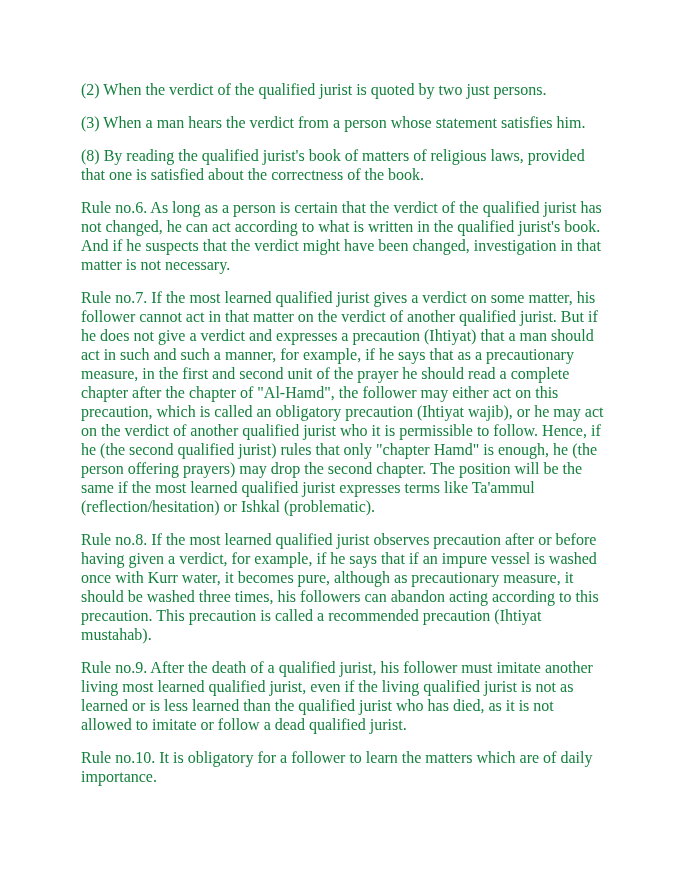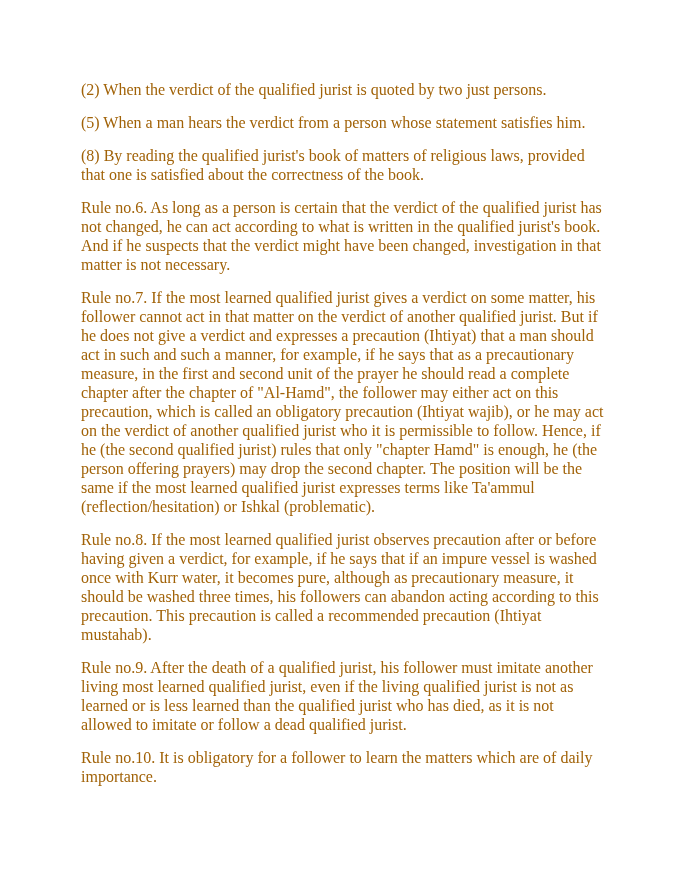--- a/index.html
+++ b/index.html
@@ -14,38 +14,38 @@
     overflow: hidden;
   }
   .page {
     position: absolute;
     top: 80px;
     left: 81px;
     width: 524px;
     font-family: "Liberation Serif", "DejaVu Serif", serif;
     font-size: 16px;
     line-height: 19px;
-    color: #a16207;
+    color: #15803d;
     text-align: left;
     -webkit-hyphens: none;
     hyphens: none;
   }
   .page p {
     margin: 0 0 14px 0;
     padding: 0;
   }
   .page p:last-child {
     margin-bottom: 0;
   }
 </style>
 </head>
 <body>
 
 <div class="page">
   <p>(2) When the verdict of the qualified jurist is quoted by two just persons.</p>
-  <p>(5) When a man hears the verdict from a person whose statement satisfies him.</p>
+  <p>(3) When a man hears the verdict from a person whose statement satisfies him.</p>
   <p>(8) By reading the qualified jurist's book of matters of religious laws, provided that one is satisfied about the correctness of the book.</p>
   <p>Rule no.6. As long as a person is certain that the verdict of the qualified jurist has not changed, he can act according to what is written in the qualified jurist's book. And if he suspects that the verdict might have been changed, investigation in that matter is not necessary.</p>
   <p>Rule no.7. If the most learned qualified jurist gives a verdict on some matter, his follower cannot act in that matter on the verdict of another qualified jurist. But if he does not give a verdict and expresses a precaution (Ihtiyat) that a man should act in such and such a manner, for example, if he says that as a precautionary measure, in the first and second unit of the prayer he should read a complete chapter after the chapter of "Al-Hamd", the follower may either act on this precaution, which is called an obligatory precaution (Ihtiyat wajib), or he may act on the verdict of another qualified jurist who it is permissible to follow. Hence, if he (the second qualified jurist) rules that only "chapter Hamd" is enough, he (the person offering prayers) may drop the second chapter. The position will be the same if the most learned qualified jurist expresses terms like Ta'ammul (reflection/hesitation) or Ishkal (problematic).</p>
   <p>Rule no.8. If the most learned qualified jurist observes precaution after or before having given a verdict, for example, if he says that if an impure vessel is washed once with Kurr water, it becomes pure, although as precautionary measure, it should be washed three times, his followers can abandon acting according to this precaution. This precaution is called a recommended precaution (Ihtiyat mustahab).</p>
   <p>Rule no.9. After the death of a qualified jurist, his follower must imitate another living most learned qualified jurist, even if the living qualified jurist is not as learned or is less learned than the qualified jurist who has died, as it is not allowed to imitate or follow a dead qualified jurist.</p>
   <p>Rule no.10. It is obligatory for a follower to learn the matters which are of daily importance.</p>
 </div>
 
 </body></html>

